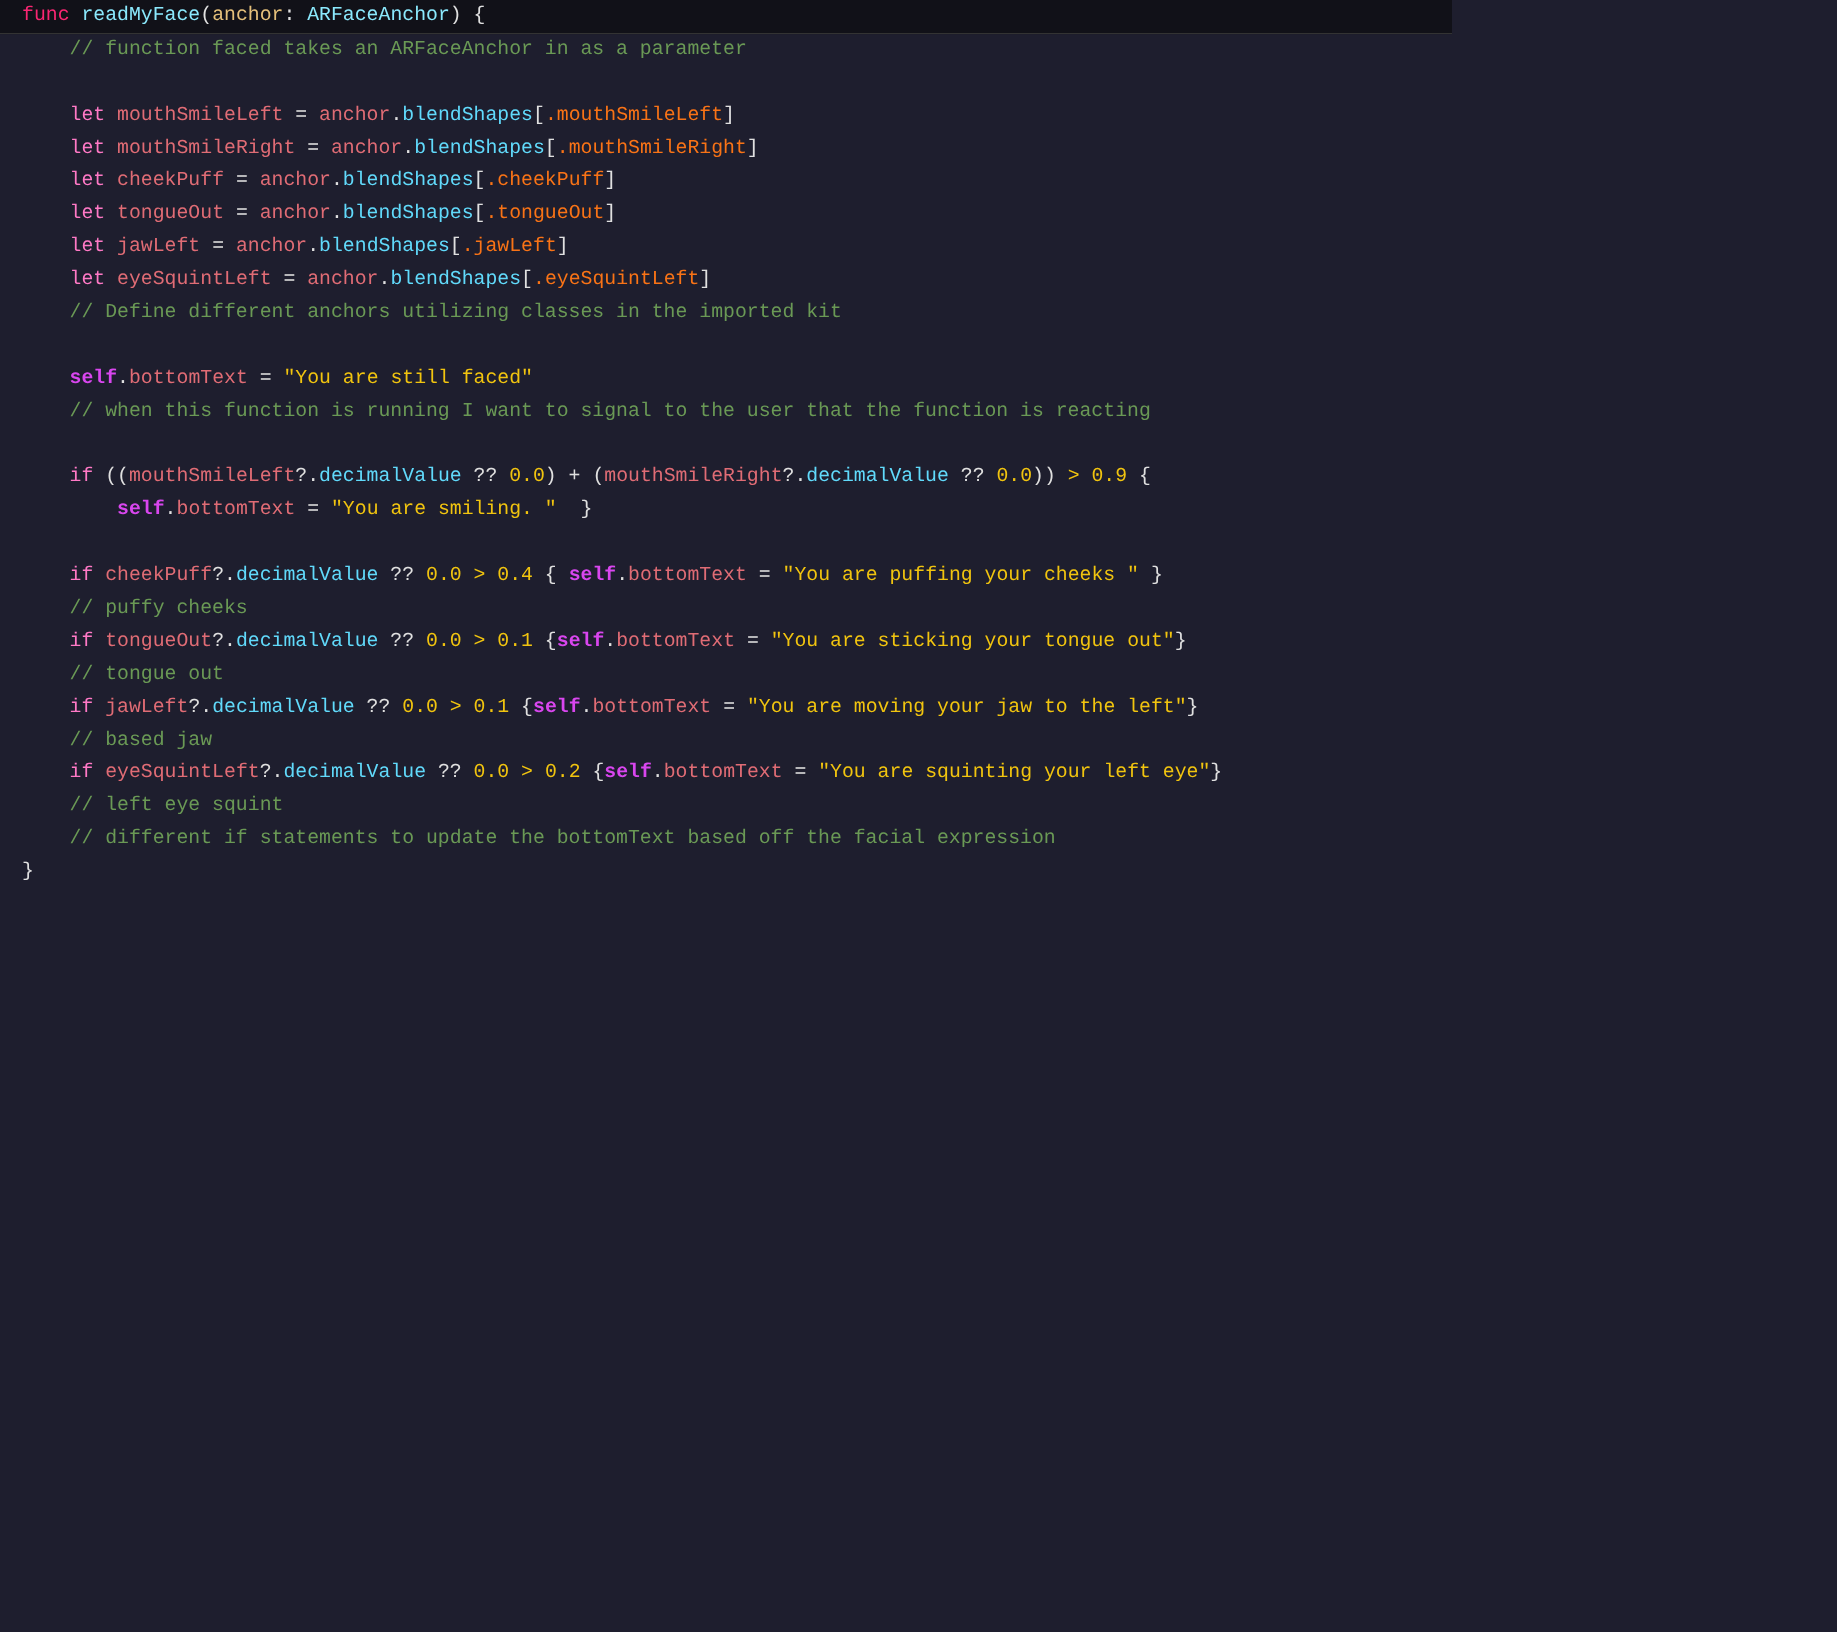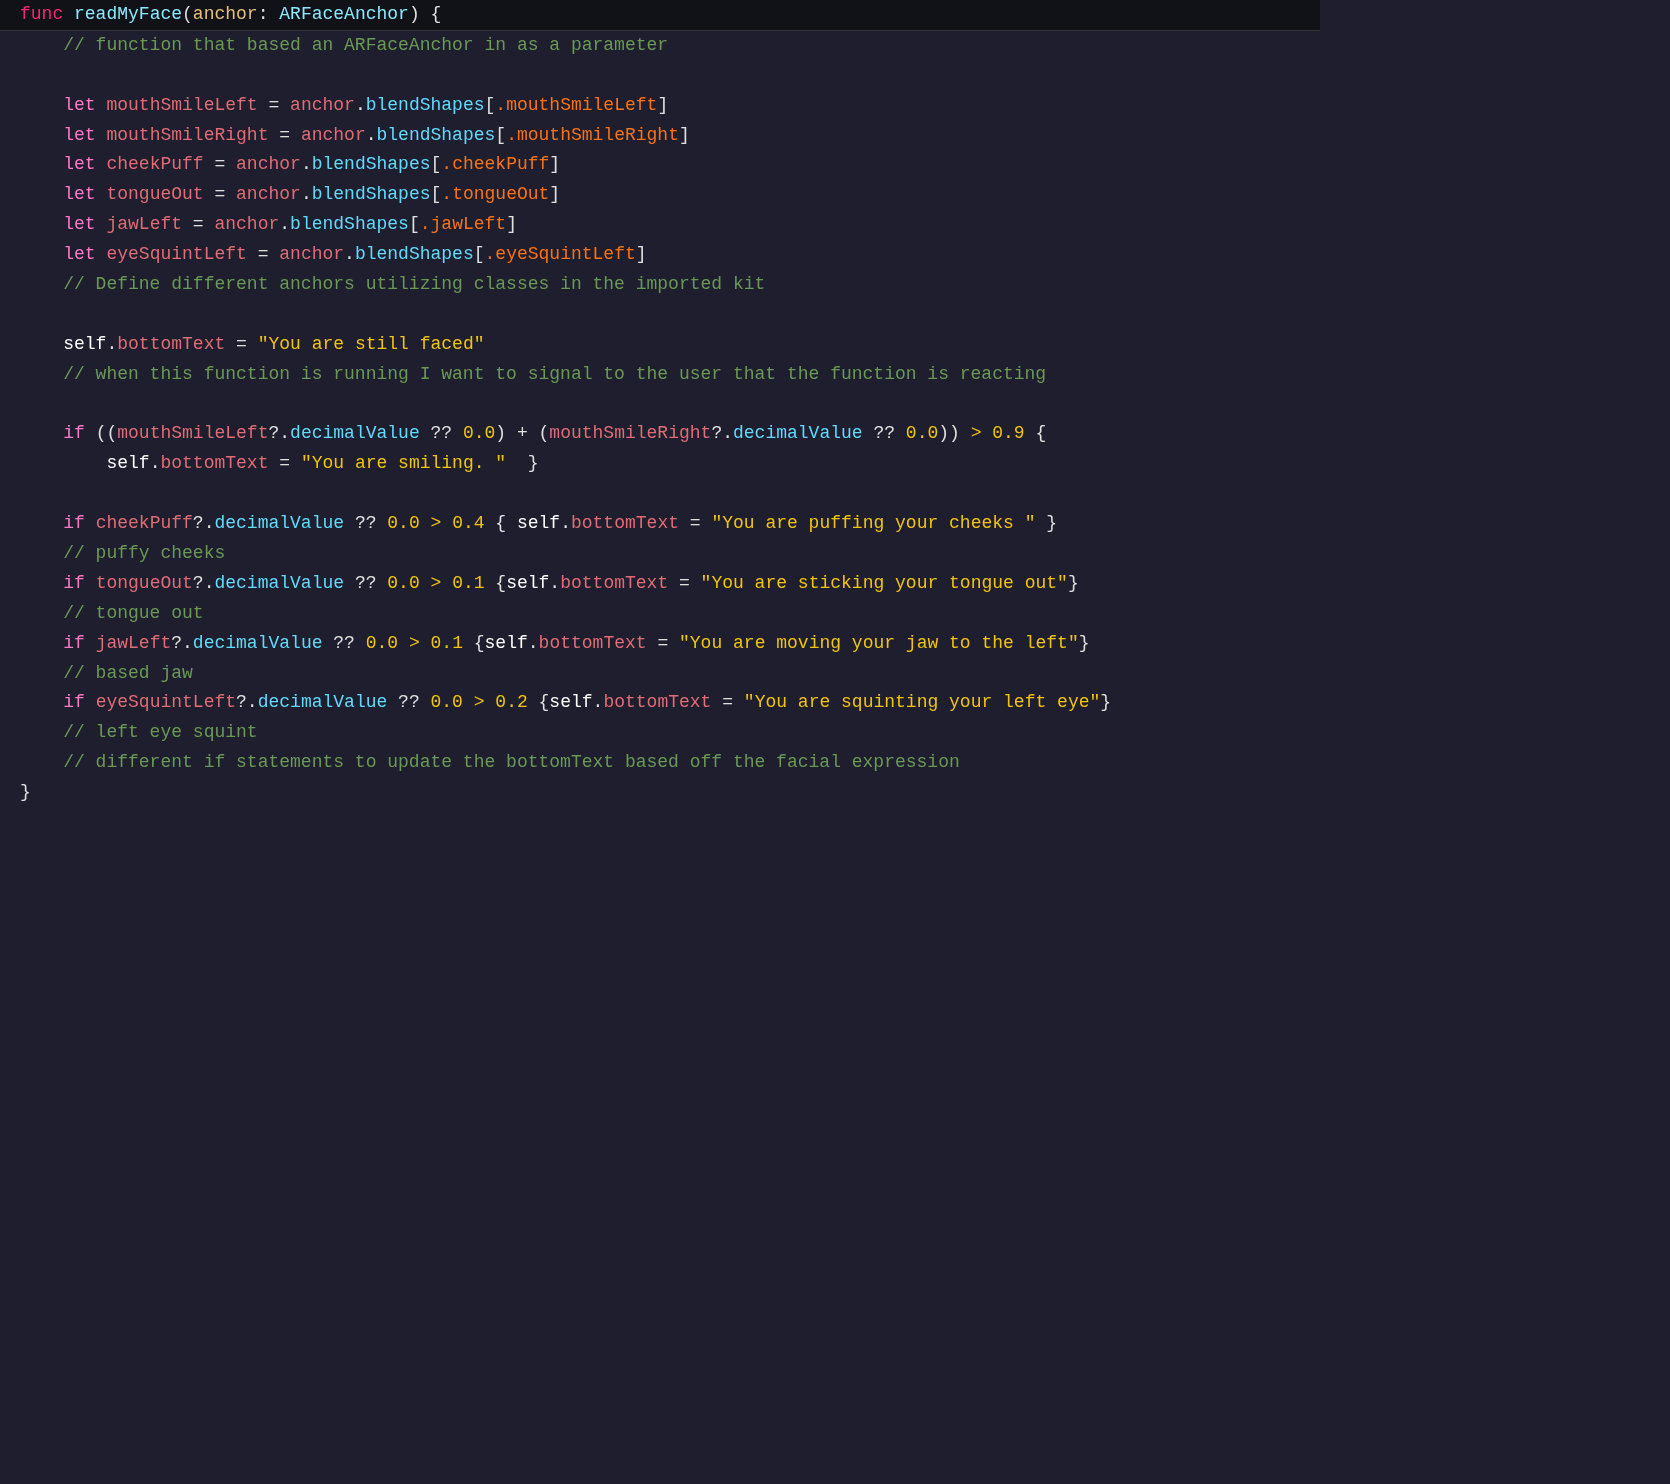--- a/index.html
+++ b/index.html
@@ -30,34 +30,34 @@
     
     .c-white    { color: #e0e0e0; }
     .c-pink     { color: #f92672; }
     .c-comment  { color: #6a9955; }
     .c-string   { color: #f1c40f; }
     .c-orange   { color: #e5c07b; }
     .c-cyan     { color: #8be9fd; }
     .c-property { color: #e06c75; margin-top: 16px; }
     .c-num      { color: #f1c40f; }
     .c-let      { color: #ff79c6; }
-    .c-self     { color: #ffffff; }
+    .c-self     { color: #d946ef; font-weight: bold; }
     .c-anchor   { color: #e06c75; }
     .c-blend    { color: #61dafb; }
     .c-key      { color: #f97316; }
     .c-gt       { color: #f1c40f; }
   </style>
 </head>
 <body>
 
 <div class="code-container">
 
   <span class="line func-line"><span class="c-pink">func </span><span class="c-cyan">readMyFace</span><span class="c-white">(</span><span class="c-orange">anchor</span><span class="c-white">: </span><span class="c-cyan">ARFaceAnchor</span><span class="c-white">) {</span></span>
 
-  <span class="line"><span class="c-comment">    // function that based an ARFaceAnchor in as a parameter</span></span>
+  <span class="line"><span class="c-comment">    // function faced takes an ARFaceAnchor in as a parameter</span></span>
 
   <span class="line"> </span>
 
   <span class="line">    <span class="c-let">let </span><span class="c-property">mouthSmileLeft</span><span class="c-white"> = </span><span class="c-anchor">anchor</span><span class="c-white">.</span><span class="c-blend">blendShapes</span><span class="c-white">[</span><span class="c-key">.mouthSmileLeft</span><span class="c-white">]</span></span>
 
   <span class="line">    <span class="c-let">let </span><span class="c-property">mouthSmileRight</span><span class="c-white"> = </span><span class="c-anchor">anchor</span><span class="c-white">.</span><span class="c-blend">blendShapes</span><span class="c-white">[</span><span class="c-key">.mouthSmileRight</span><span class="c-white">]</span></span>
 
   <span class="line">    <span class="c-let">let </span><span class="c-property">cheekPuff</span><span class="c-white"> = </span><span class="c-anchor">anchor</span><span class="c-white">.</span><span class="c-blend">blendShapes</span><span class="c-white">[</span><span class="c-key">.cheekPuff</span><span class="c-white">]</span></span>
 
   <span class="line">    <span class="c-let">let </span><span class="c-property">tongueOut</span><span class="c-white"> = </span><span class="c-anchor">anchor</span><span class="c-white">.</span><span class="c-blend">blendShapes</span><span class="c-white">[</span><span class="c-key">.tongueOut</span><span class="c-white">]</span></span>

